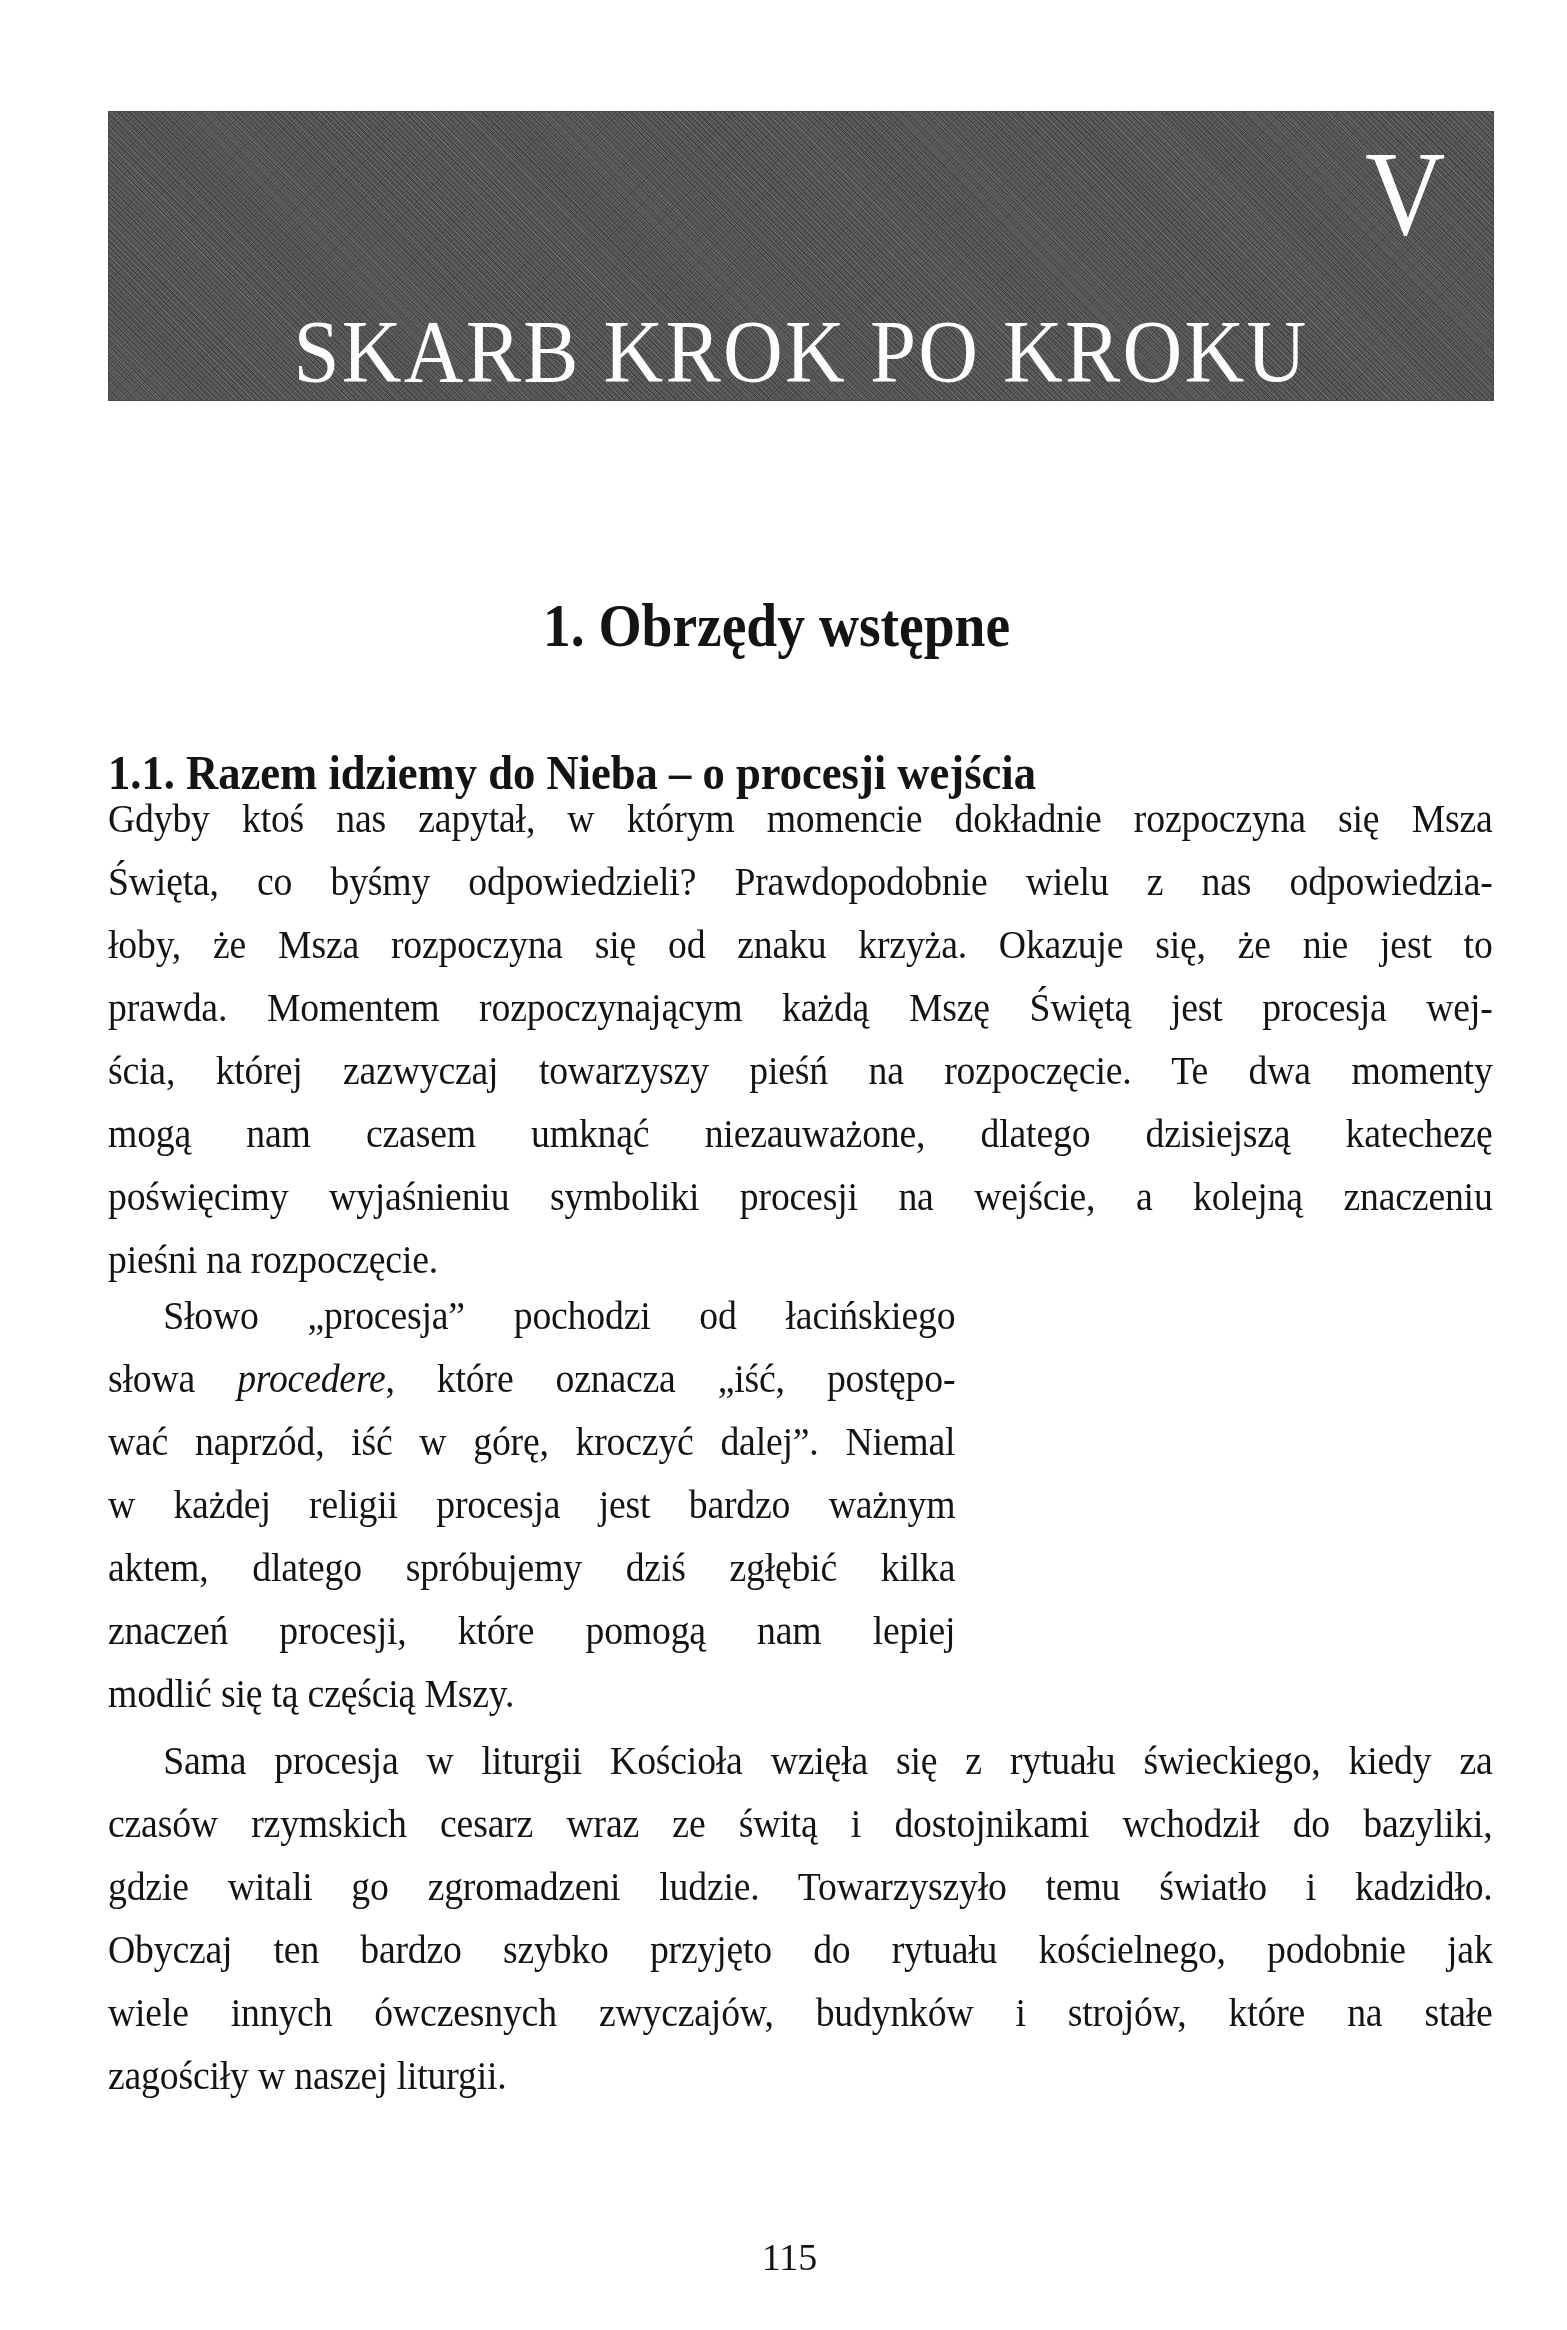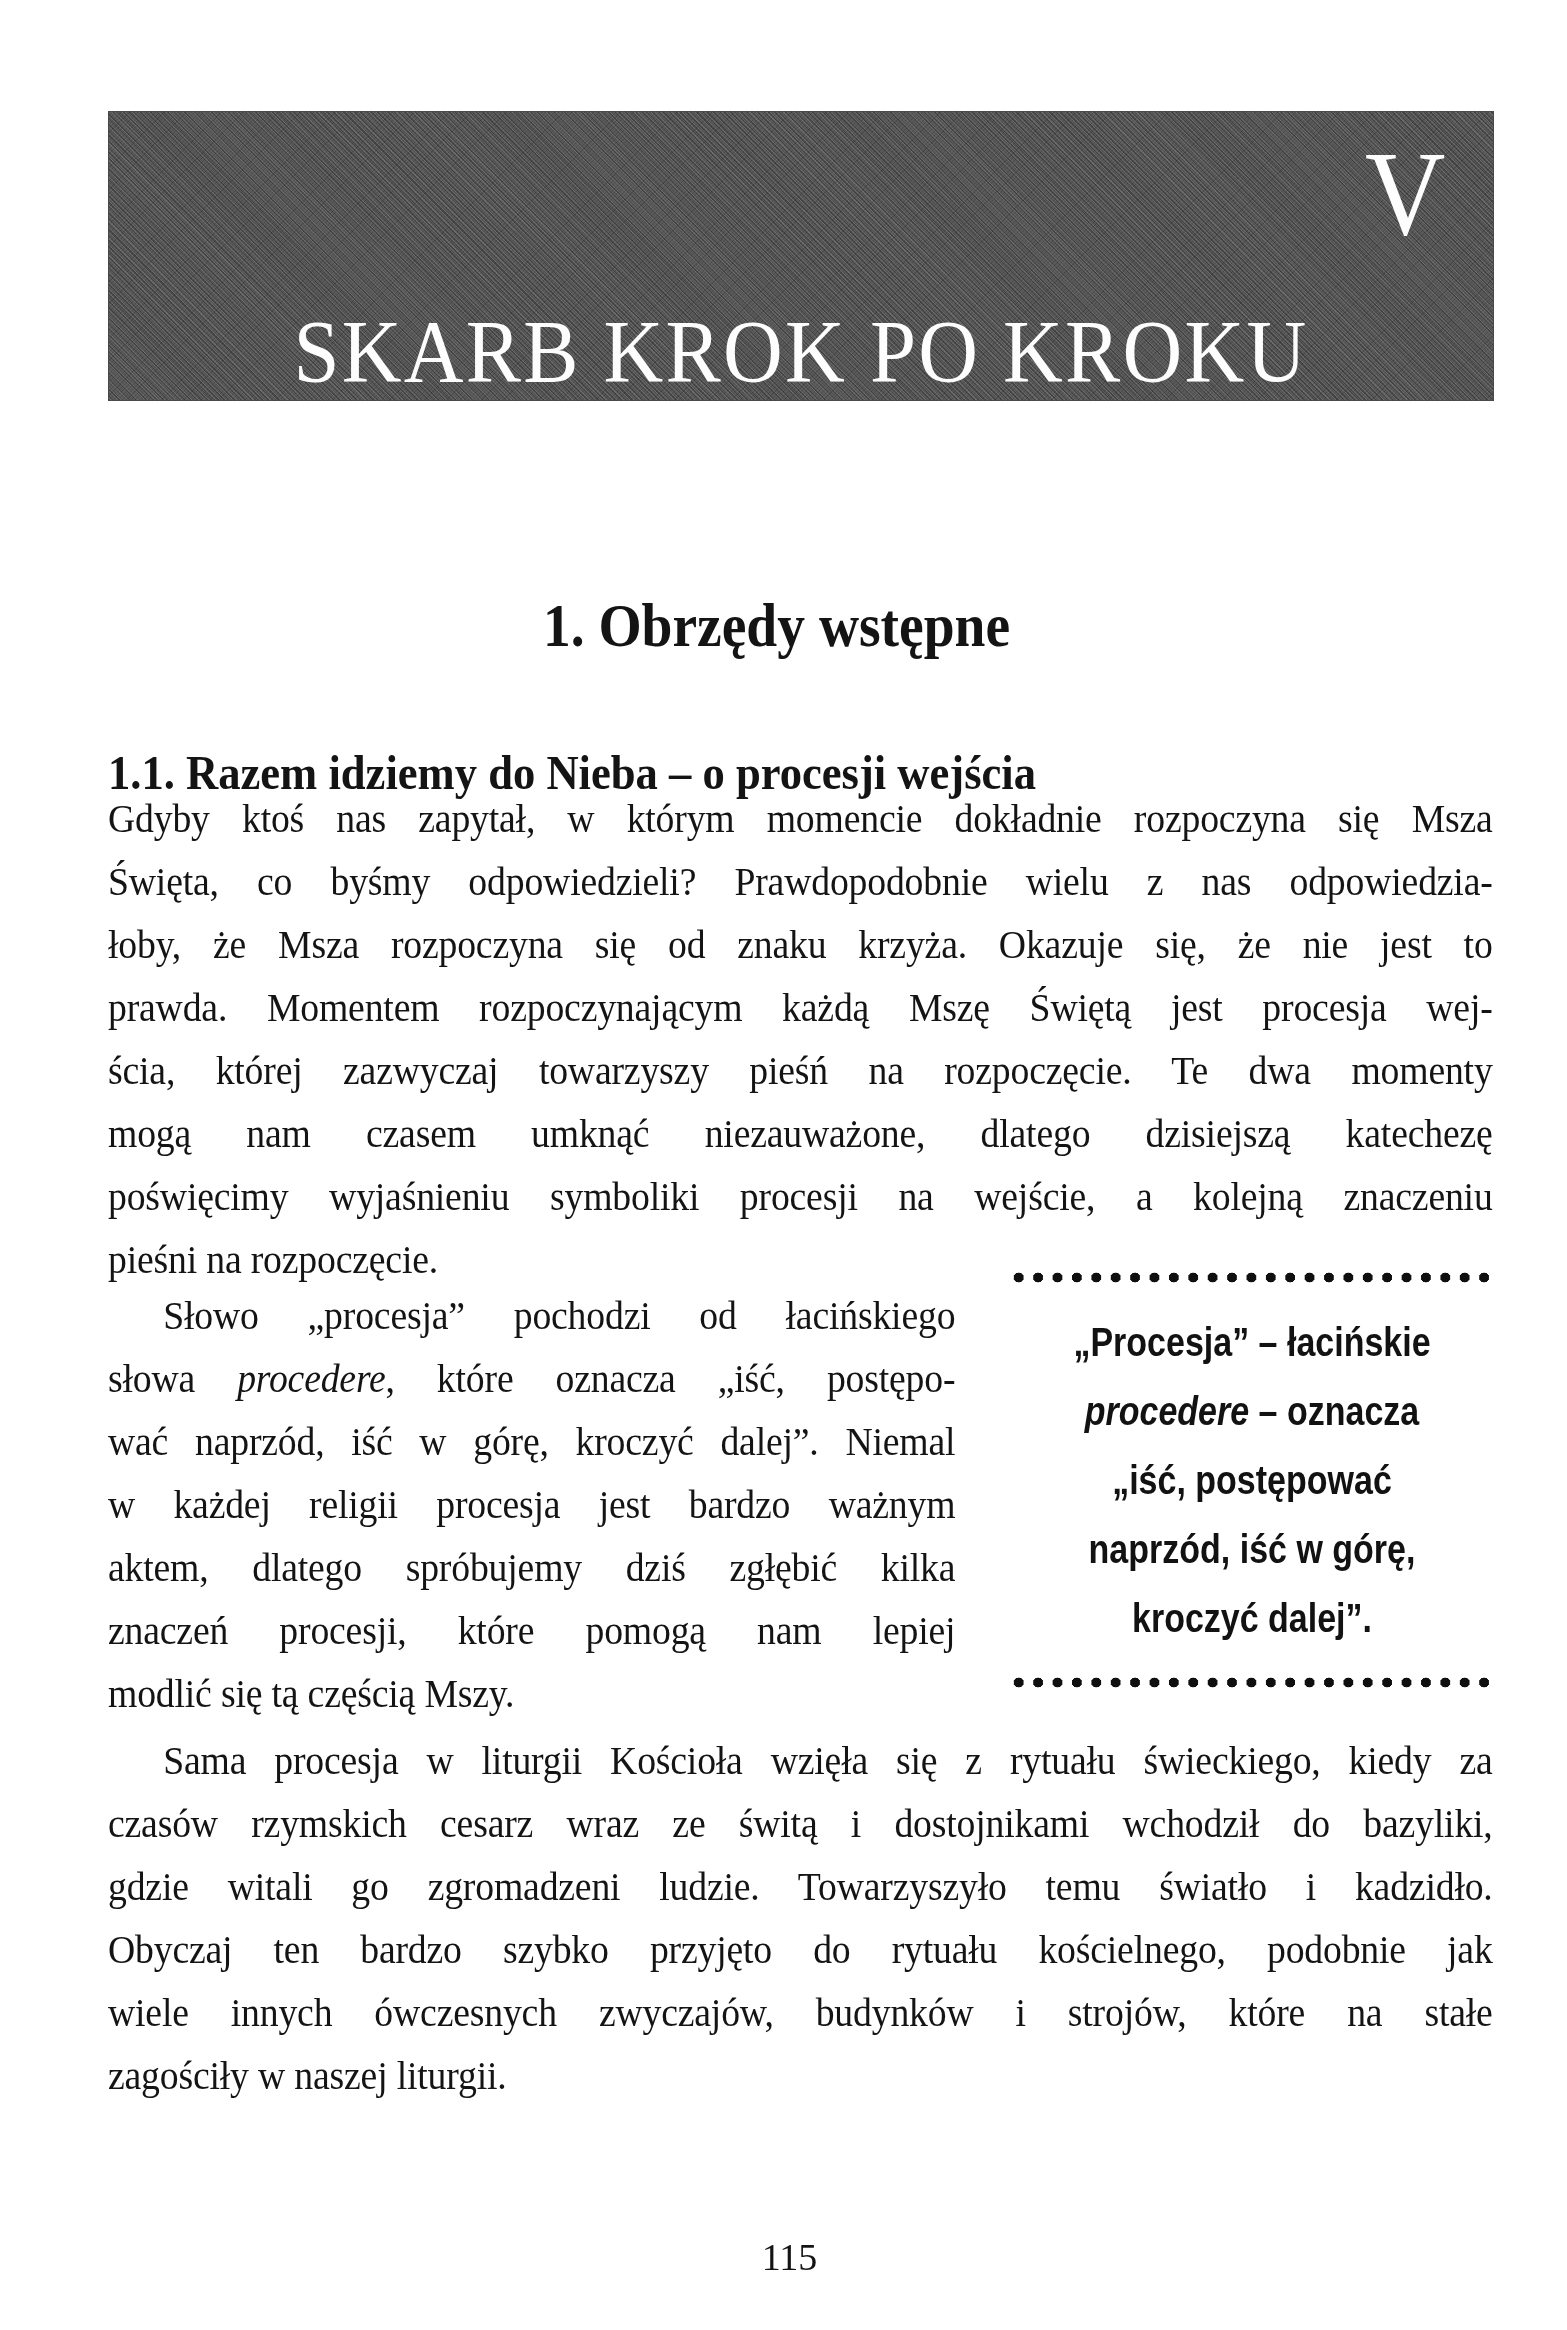--- a/index.html
+++ b/index.html
@@ -123,33 +123,20 @@
     <div class="ln jl">
       <span>słowa </span><em>procedere</em><span>, które oznacza „iść, postępo-</span>
     </div>
     <div class="ln jl">wać naprzód, iść w górę, kroczyć dalej”. Niemal</div>
     <div class="ln jl">w każdej religii procesja jest bardzo ważnym</div>
     <div class="ln jl">aktem, dlatego spróbujemy dziś zgłębić kilka</div>
     <div class="ln jl">znaczeń procesji, które pomogą nam lepiej</div>
     <div class="ln">modlić się tą częścią Mszy.</div>
   </section>
 
-  <aside class="callout">
-    <div class="dots dots-top"></div>
-    <div class="callout-lines">
-      <div>„Procesja” – łacińskie</div>
-      <div>
-        <em>procedere</em><span> – oznacza</span>
-      </div>
-      <div>„iść, postępować</div>
-      <div>naprzód, iść w górę,</div>
-      <div>kroczyć dalej”.</div>
-    </div>
-    <div class="dots dots-bottom"></div>
-  </aside>
 
   <section class="bodyblock para-history">
     <div class="ln jl indent">Sama procesja w liturgii Kościoła wzięła się z rytuału świeckiego, kiedy za</div>
     <div class="ln jl">czasów rzymskich cesarz wraz ze świtą i dostojnikami wchodził do bazyliki,</div>
     <div class="ln jl">gdzie witali go zgromadzeni ludzie. Towarzyszyło temu światło i kadzidło.</div>
     <div class="ln jl">Obyczaj ten bardzo szybko przyjęto do rytuału kościelnego, podobnie jak</div>
     <div class="ln jl">wiele innych ówczesnych zwyczajów, budynków i strojów, które na stałe</div>
     <div class="ln">zagościły w naszej liturgii.</div>
   </section>
 

